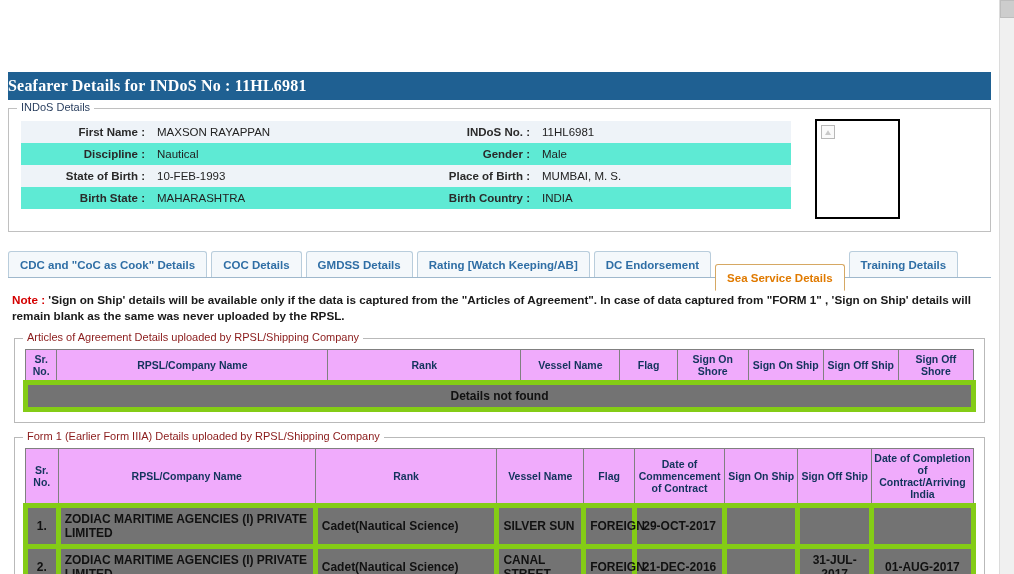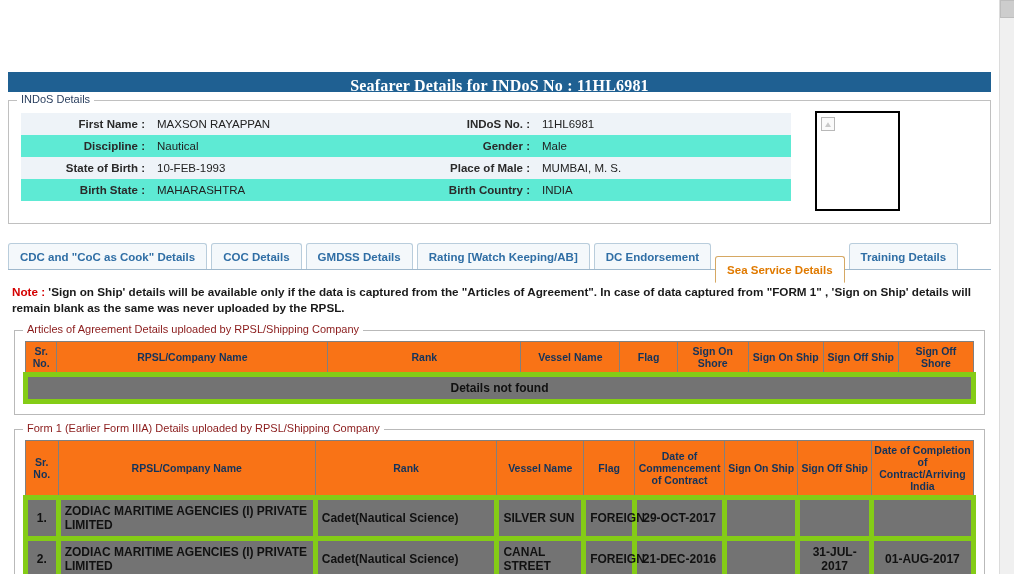--- a/index.html
+++ b/index.html
@@ -29,26 +29,25 @@
     background: #cdcdcd;
     border: 1px solid #bdbdbd;
   }
   .content {
     position: absolute;
     top: 0; left: 0;
     width: 999px;
   }
   .title-bar {
     margin: 72px 8px 0 8px;
-    height: 20px;
+    height: 28px;
     background: #1f6092;
     color: #ffffff;
     font-weight: bold;
     font-size: 16px;
-    text-align: center;
     line-height: 28px;
     letter-spacing: 0.2px;
     font-family: "Liberation Serif", serif;
   }
   .fieldset {
     position: relative;
     margin: 8px 8px 0 8px;
     border: 1px solid #c0c0c0;
     padding: 10px 12px 12px 12px;
     background: #ffffff;
@@ -155,21 +154,21 @@
     color: #8a1a1a;
     font-size: 11px;
     font-weight: normal;
   }
   table.grid {
     border-collapse: collapse;
     width: 100%;
     table-layout: fixed;
   }
   table.grid th {
-    background: #f97316;
+    background: #f0abfc;
     border: 1px solid #808080;
     font-size: 10.5px;
     font-weight: bold;
     color: #12335c;
     padding: 3px 2px;
     line-height: 1.15;
     text-align: center;
   }
   table.grid td {
     border: 5px solid #84cc16;
@@ -213,21 +212,21 @@
           </tr>
           <tr class="even">
             <td class="lbl">Discipline :</td>
             <td class="val">Nautical</td>
             <td class="lbl">Gender :</td>
             <td class="val">Male</td>
           </tr>
           <tr class="odd">
             <td class="lbl">State of Birth :</td>
             <td class="val">10-FEB-1993</td>
-            <td class="lbl">Place of Male :</td>
+            <td class="lbl">Place of Birth :</td>
             <td class="val">MUMBAI, M. S.</td>
           </tr>
           <tr class="even">
             <td class="lbl">Birth State :</td>
             <td class="val">MAHARASHTRA</td>
             <td class="lbl">Birth Country :</td>
             <td class="val">INDIA</td>
           </tr>
         </tbody>
           </table>

